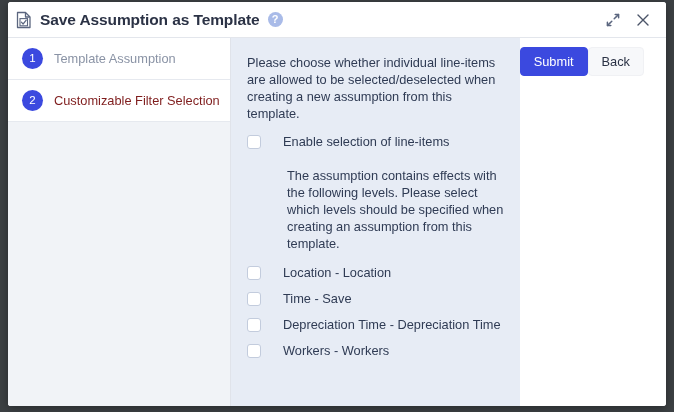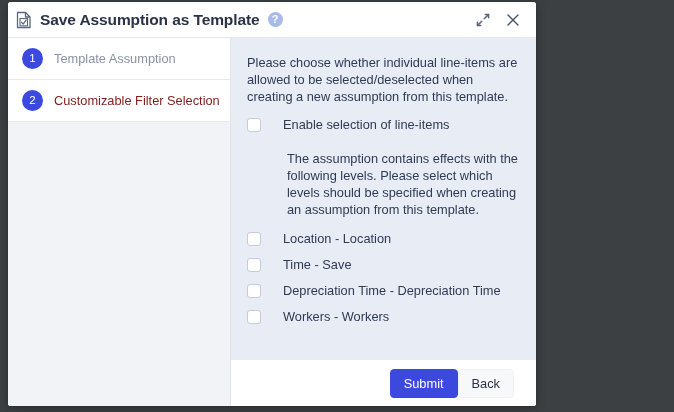--- a/index.html
+++ b/index.html
@@ -13,21 +13,21 @@
     background: #3c4043;
     font-family: "Liberation Sans", sans-serif;
     -webkit-font-smoothing: antialiased;
   }
 
   
   .dialog {
     position: absolute;
     left: 8px;
     top: 2px;
-    width: 528px;
+    width: 658px;
     height: 404px;
     background: #ffffff;
     border-radius: 3px;
     box-shadow: 0 2px 10px rgba(0,0,0,0.35);
     overflow: hidden;
     display: flex;
     flex-direction: column;
   }
 
   
@@ -132,21 +132,20 @@
   }
   .sidebar-fill {
     flex: 1 1 auto;
     background: #f1f3f7;
   }
 
   
   .main {
     flex: 1 1 auto;
     display: flex;
-    flex-direction: column;
     min-width: 0;
     background: #ffffff;
   }
   .content {
     flex: 1 1 auto;
     background: #e7ecf5;
     padding: 16px 14px 10px 16px;
     box-sizing: border-box;
     overflow: hidden;
   }

